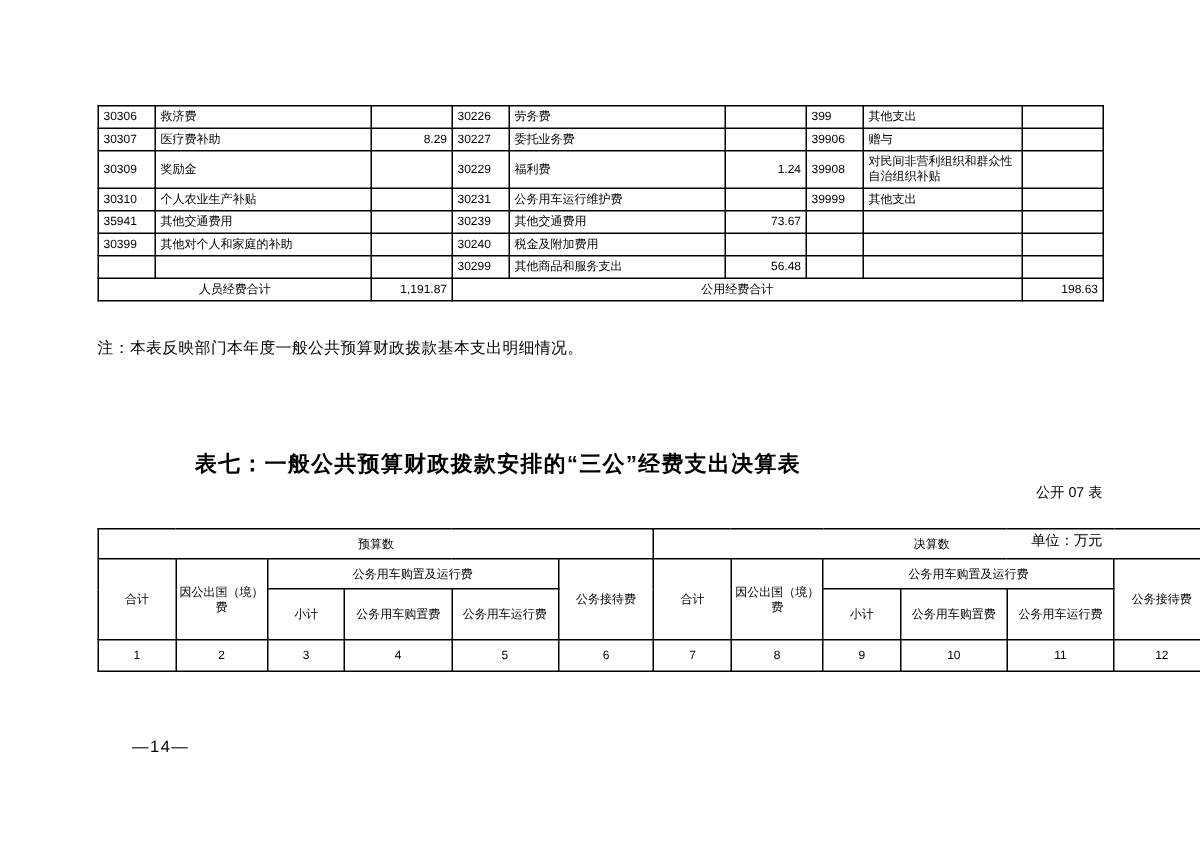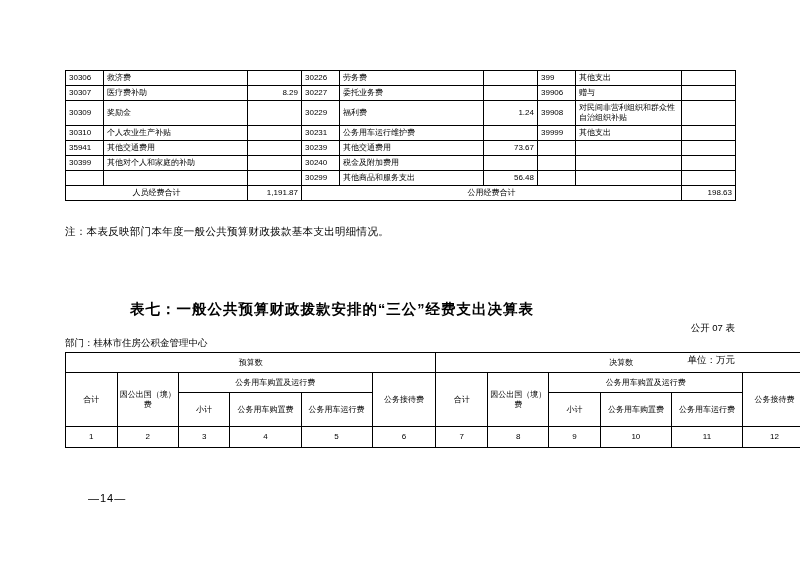--- a/index.html
+++ b/index.html
@@ -218,21 +218,20 @@
           <td colspan="5" class="ctr">公用经费合计</td>
           <td class="num">198.63</td>
         </tr>
       </tbody>
   </table>
 
   <div class="note">注：本表反映部门本年度一般公共预算财政拨款基本支出明细情况。</div>
 
   <div class="sec-title">表七：一般公共预算财政拨款安排的“三公”经费支出决算表</div>
   <div class="open-no">公开 07 表</div>
-  <div class="dept">部门：桂林市住房公积金管理中心</div>
   <div class="unit">单位：万元</div>
 
   <table class="tbl" id="sec7-table">
     <colgroup>
       <col style="width:42px">
       <col style="width:50px">
       <col style="width:42px">
       <col style="width:58px">
       <col style="width:58px">
       <col style="width:52px">

